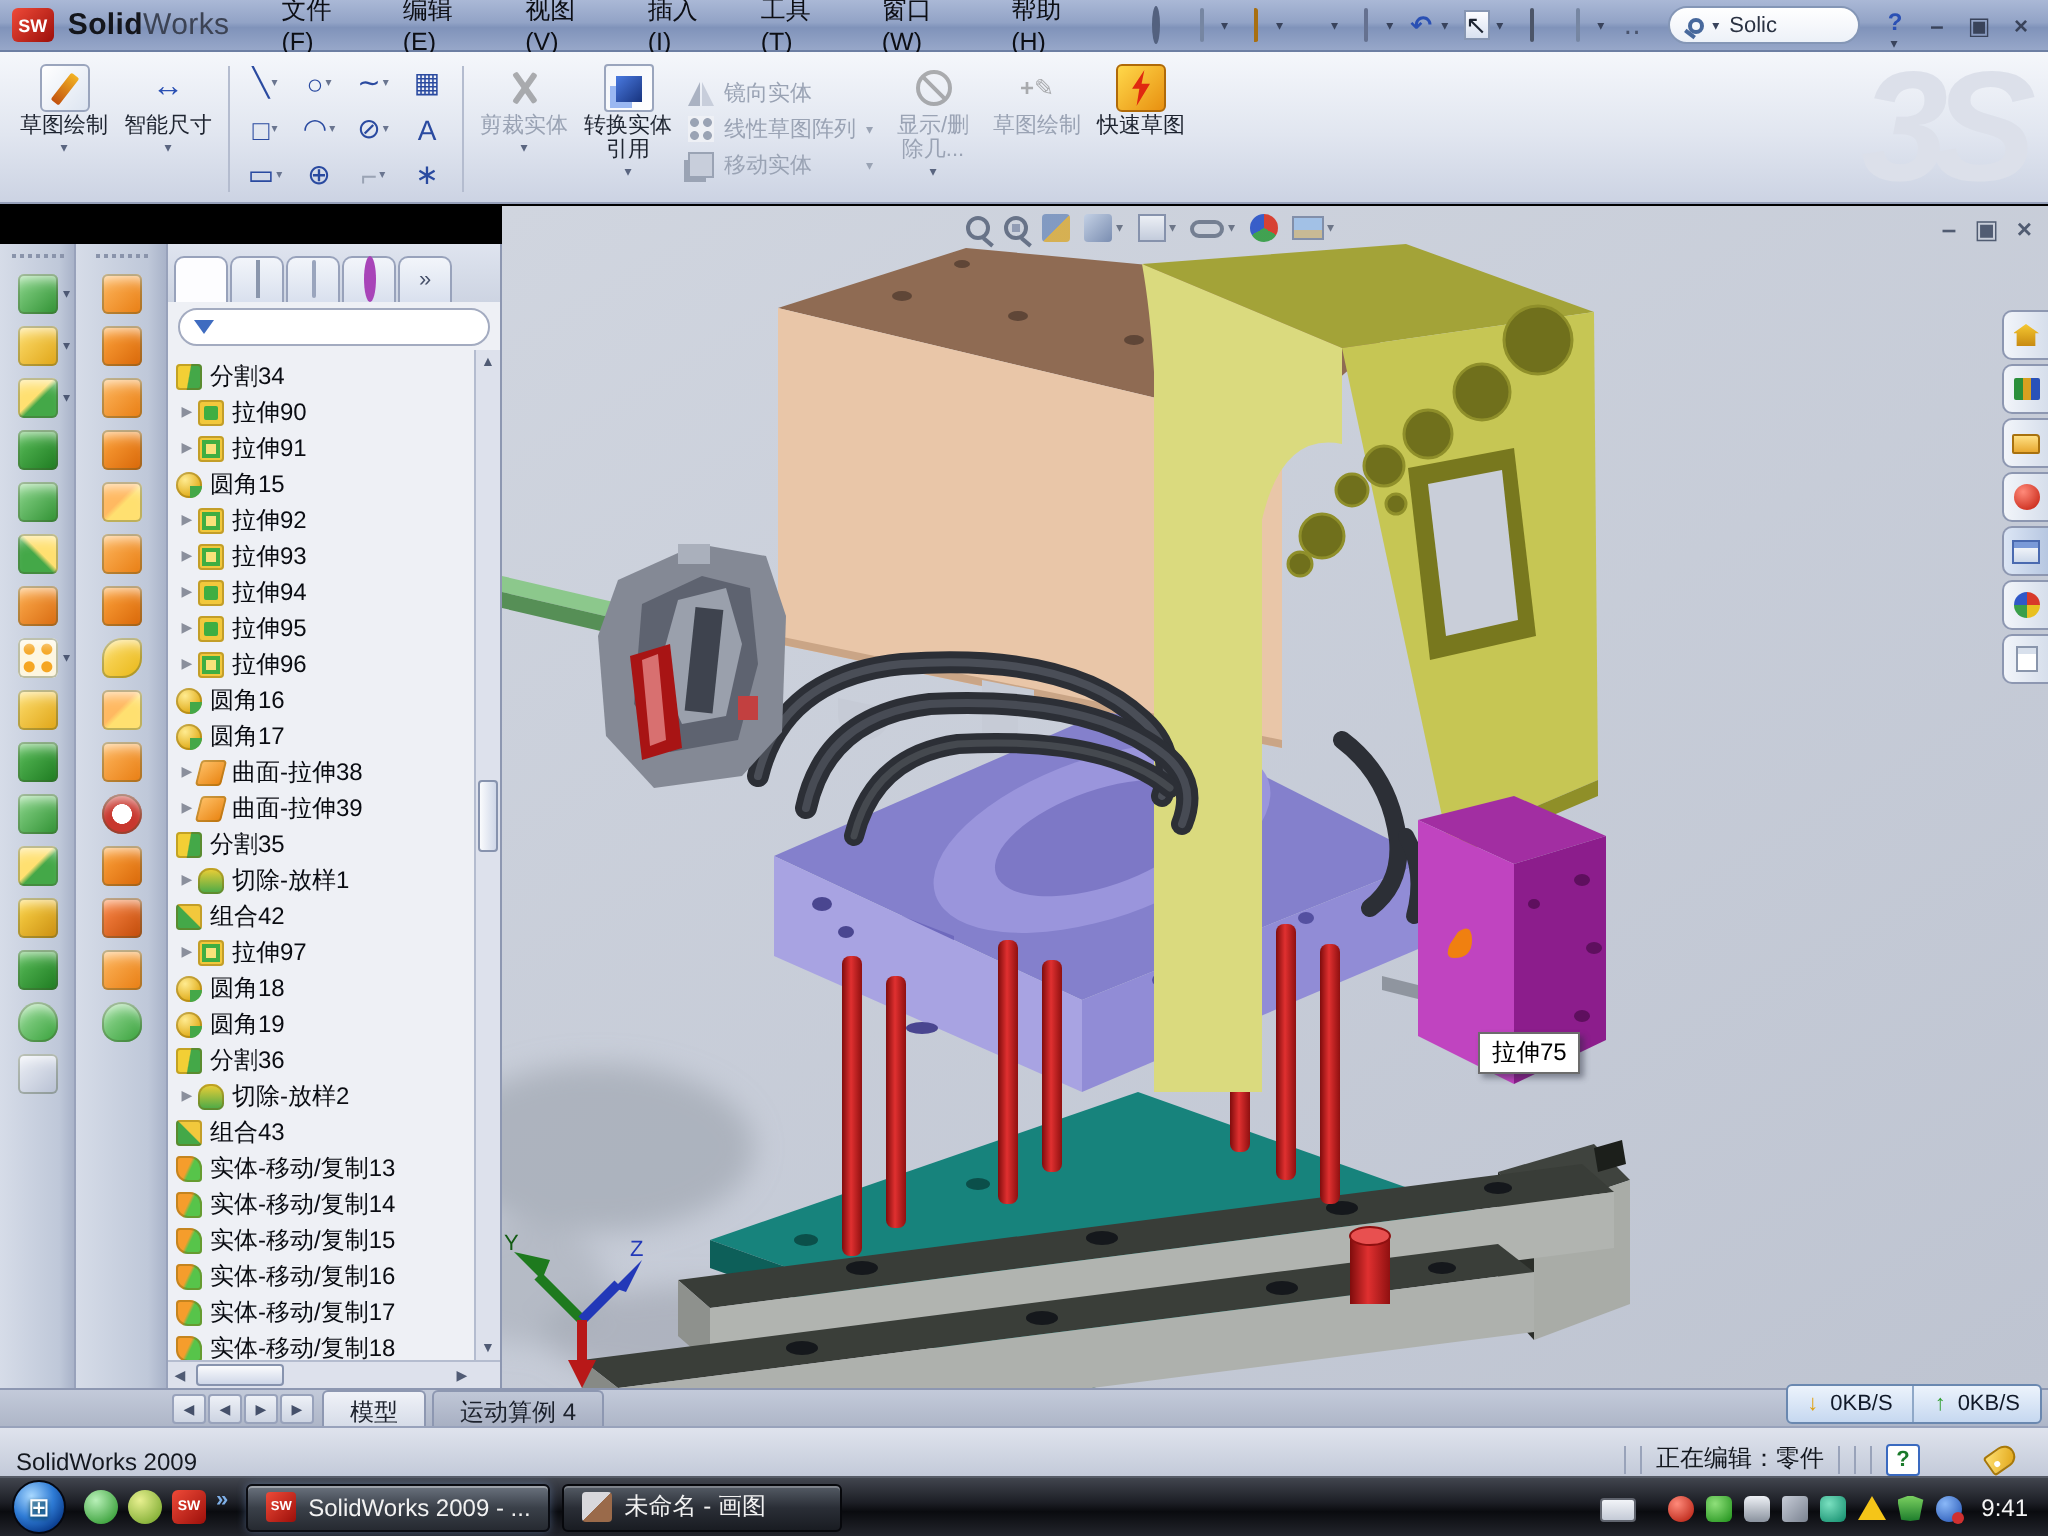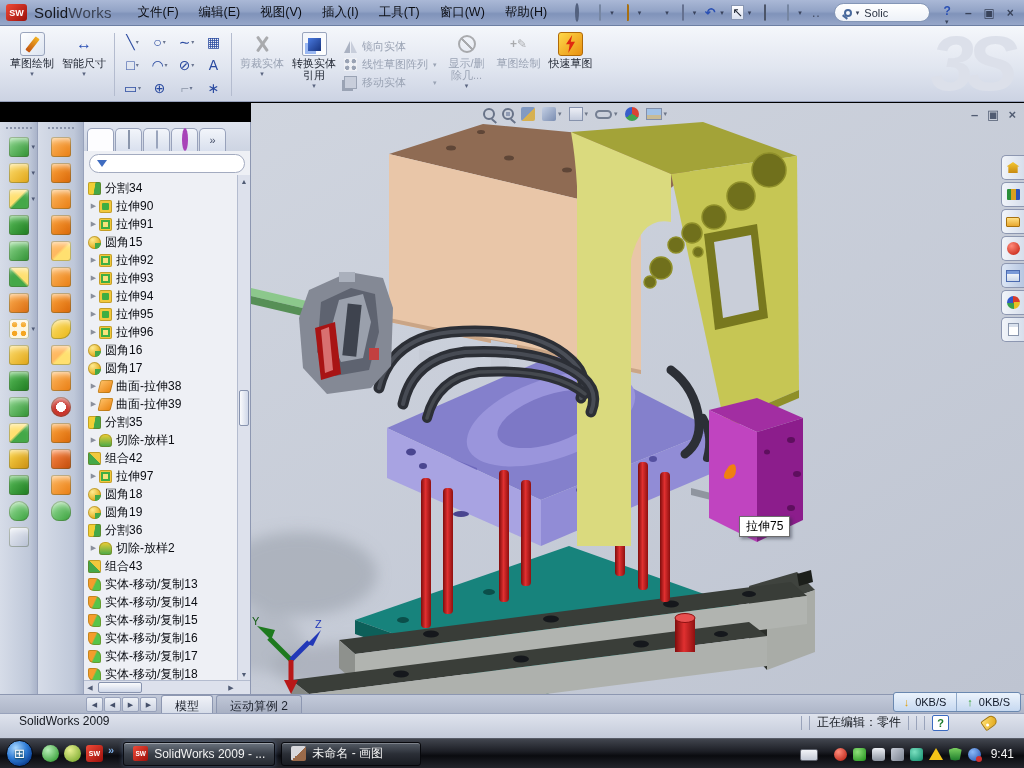--- a/index.html
+++ b/index.html
@@ -6,21 +6,21 @@
   *{box-sizing:border-box;}
   .screen{position:relative;width:1024px;height:768px;overflow:hidden;
     font-family:"Liberation Sans","DejaVu Sans",sans-serif;-webkit-font-smoothing:antialiased;}
   
   .titlebar{position:absolute;top:0;left:0;width:1024px;height:26px;
     background:linear-gradient(#aab8d6,#92a3c6 45%,#8093ba 55%,#97a7c9);
     display:flex;align-items:center;gap:2px;padding:0 4px;border-bottom:1px solid #6d7fa3;}
   .sw-logo{width:21px;height:17px;border-radius:3px;background:linear-gradient(135deg,#ef4a38,#9c0f0a);
     color:#fff;font-size:9px;font-weight:bold;display:grid;place-items:center;margin-left:2px;}
   .brand{font-size:15px;margin:0 14px 0 5px;color:#14161c;letter-spacing:.2px;}
-  .brand b{font-weight:normal;} .brand span{font-weight:normal;color:#3c4354;}
+  .brand b{font-weight:bold;} .brand span{font-weight:normal;color:#3c4354;}
   .menu-item{font-size:12.5px;color:#0c0e14;padding:3px 10px;cursor:default;}
   .qa{width:20px;height:19px;display:flex;align-items:center;justify-content:center;border-radius:3px;position:relative;}
   .qa .glyph{font-size:13px;line-height:1;}
   .qa-dd{font-size:7px;color:#39435c;margin:0 1px 0 0;}
   .qa-pin::after{content:"";width:8px;height:8px;border:2px solid #53617f;border-radius:50%;transform:translateY(1px);}
   .qa-new::after{content:"";width:11px;height:14px;background:linear-gradient(#fff,#e6ebf3);border:1px solid #7686a2;border-radius:1px;}
   .qa-open::after{content:"";width:15px;height:10px;background:linear-gradient(#ffe084,#e8a830);border:1px solid #a86f10;border-radius:1px 3px 2px 1px;transform:skewX(-8deg);}
   .qa-save::after{content:"";width:13px;height:13px;background:linear-gradient(#4a7ae0,#1e3f9e);border-radius:2px;
     box-shadow:inset 0 -4px 0 #dfe6f2,inset 0 2px 0 #8fa8ea;}
   .qa-print::after{content:"";width:15px;height:9px;background:linear-gradient(#eef1f6,#97a3b8);border:1px solid #657190;
@@ -199,21 +199,21 @@
     background:linear-gradient(#c0c7d7,#a8b0c3);border:1px solid #8d97b1;border-bottom:none;border-radius:3px 3px 0 0;}
   .btab.active{background:linear-gradient(#f0f2f8,#d6dce8);}
   .netmon{margin-left:auto;margin-right:3px;margin-bottom:1px;height:20px;display:flex;align-items:center;
     border:1px solid #6a88b0;border-radius:3px;background:linear-gradient(#ecf3fc,#c6d8f0);overflow:hidden;}
   .netcell{display:flex;align-items:center;gap:6px;padding:0 10px;font-size:11px;color:#101828;height:100%;}
   .netcell + .netcell{border-left:1px solid #8fa8c8;}
   .net-dn{color:#e0a010;font-weight:bold;} .net-up{color:#2f9f2f;font-weight:bold;}
   
   .statusbar{position:absolute;top:713px;left:0;width:1024px;height:25px;
     background:linear-gradient(#dfe3ed,#c3cad9);border-top:1px solid #98a2bb;
-    display:flex;align-items:flex-start;font-size:12px;color:#14181f;padding:0 19px;}
+    display:flex;align-items:flex-end;font-size:12px;color:#14181f;padding:0 8px;}
   .sb-right{margin-left:auto;display:flex;align-items:center;gap:7px;}
   .sbsep{width:1px;height:14px;background:#99a3ba;}
   .sb-help{width:17px;height:16px;border:1px solid #3a6ac0;background:#fff;color:#1a7a2a;font-weight:bold;
     font-size:11px;display:grid;place-items:center;border-radius:2px;}
   .sb-tag{width:15px;height:11px;background:linear-gradient(135deg,#ffe070,#e0a416);border:1px solid #a87808;
     border-radius:2px 6px 6px 2px;transform:rotate(-35deg);margin-left:26px;margin-right:8px;position:relative;}
   .sb-tag::after{content:"";position:absolute;left:2px;top:3.5px;width:3px;height:3px;border-radius:50%;background:#fff;}
   
   .taskbar{position:absolute;top:738px;left:0;width:1024px;height:30px;
     background:linear-gradient(#41454e,#1d1f26 42%,#0a0b0f 58%,#23252c);
@@ -1017,21 +1017,21 @@
     <span style="display:flex;align-items:center;">
 
     <span class="navb">◀</span>
         <span class="navb">◀</span>
         <span class="navb">▶</span>
         <span class="navb">▶</span>
       </span>
     <span style="display:flex;align-items:flex-start;">
 
     <span class="btab active">模型</span>
-        <span class="btab">运动算例 2</span>
+        <span class="btab">运动算例 4</span>
       </span>
     <span class="netmon">
       <span class="netcell">
           <span class="net-dn">↓</span>
           <span>0KB/S</span>
         </span>
       <span class="netcell">
           <span class="net-up">↑</span>
           <span>0KB/S</span>
         </span>

